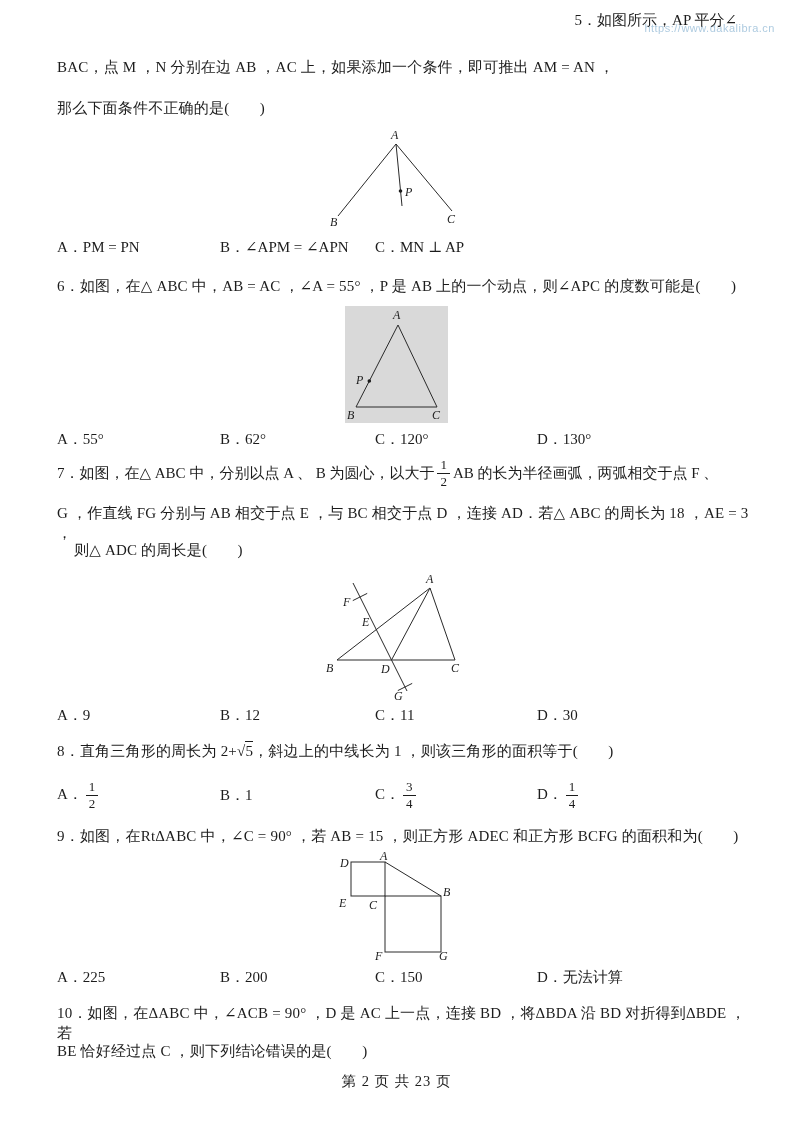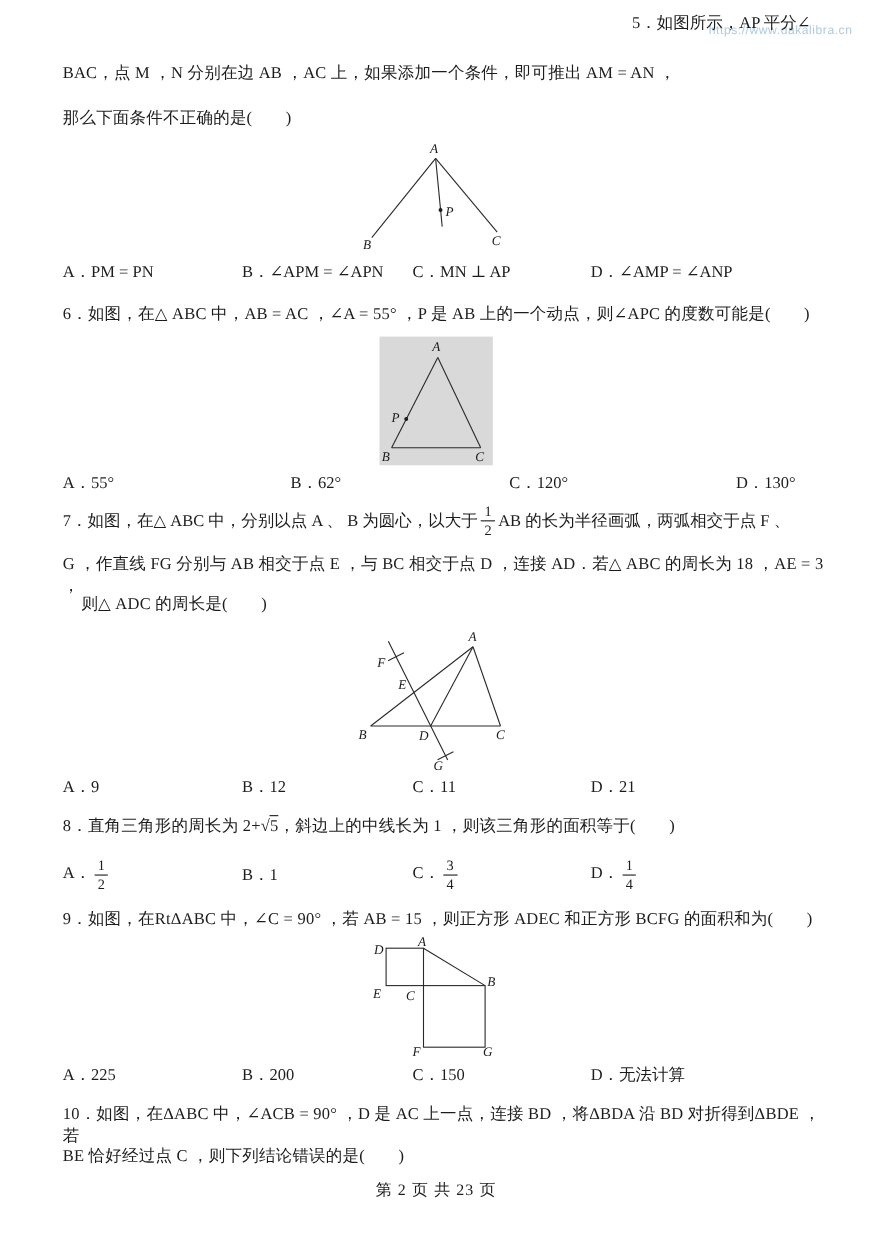--- a/index.html
+++ b/index.html
@@ -58,38 +58,37 @@
     <text x="63" y="11">A</text>
     <text x="2" y="98">B</text>
     <text x="119" y="95">C</text>
     <text x="77" y="68">P</text>
   </svg>
 
   <div class="abs opts" style="top:238px;">
     <span class="opt">A．PM = PN</span>
     <span class="opt">B．∠APM = ∠APN</span>
     <span class="opt">C．MN ⊥ AP</span>
-    <span class="opt">D．∠AMP = ∠ANP</span>
   </div>
 
   <div class="abs tline" style="left:57px;top:276px;">6．如图，在△ ABC 中，AB = AC ，∠A = 55° ，P 是 AB 上的一个动点，则∠APC 的度数可能是(　　)</div>
 
   <svg class="abs" style="left:345px;top:306px;" width="103" height="117">
     <rect x="0" y="0" width="103" height="117" fill="#d9d9d9"></rect>
     <line class="stroke" x1="53" y1="19" x2="11" y2="101"></line>
     <line class="stroke" x1="53" y1="19" x2="92" y2="101"></line>
     <line class="stroke" x1="11" y1="101" x2="92" y2="101"></line>
     <circle cx="24.3" cy="75" r="1.8" fill="#1c1c1c"></circle>
     <text x="48" y="13">A</text>
     <text x="2" y="113">B</text>
     <text x="87" y="113">C</text>
     <text x="11" y="78">P</text>
   </svg>
 
-  <div class="abs opts" style="top:430px;gap:44px;">
+  <div class="abs opts" style="top:430px;">
     <span class="opt">A．55°</span>
     <span class="opt">B．62°</span>
     <span class="opt">C．120°</span>
     <span class="opt">D．130°</span>
   </div>
 
   <div class="abs fracline" style="left:57px;top:458px;">
     <span>7．如图，在△ ABC 中，分别以点 A 、 B 为圆心，以大于</span>
     <span class="frac">
         <span class="fnum">1</span>
@@ -114,21 +113,21 @@
     <text x="61" y="101">D</text>
     <text x="42" y="54">E</text>
     <text x="23" y="34">F</text>
     <text x="74" y="128">G</text>
   </svg>
 
   <div class="abs opts" style="top:706px;">
     <span class="opt">A．9</span>
     <span class="opt">B．12</span>
     <span class="opt">C．11</span>
-    <span class="opt">D．21</span>
+    <span class="opt">D．30</span>
   </div>
 
   <div class="abs tline" style="left:57px;top:741px;">
     <span>8．直角三角形的周长为 2+</span><span><span>√</span><span class="radicand">5</span></span><span>，斜边上的中线长为 1 ，则该三角形的面积等于(　　)</span>
   </div>
 
   <div class="abs opts" style="top:780px;">
     <span class="opt"><span>A．</span><span class="frac"><span class="fnum">1</span><span class="fden">2</span></span></span>
     <span class="opt"><span>B．</span><span>1</span></span>
     <span class="opt"><span>C．</span><span class="frac"><span class="fnum">3</span><span class="fden">4</span></span></span>

